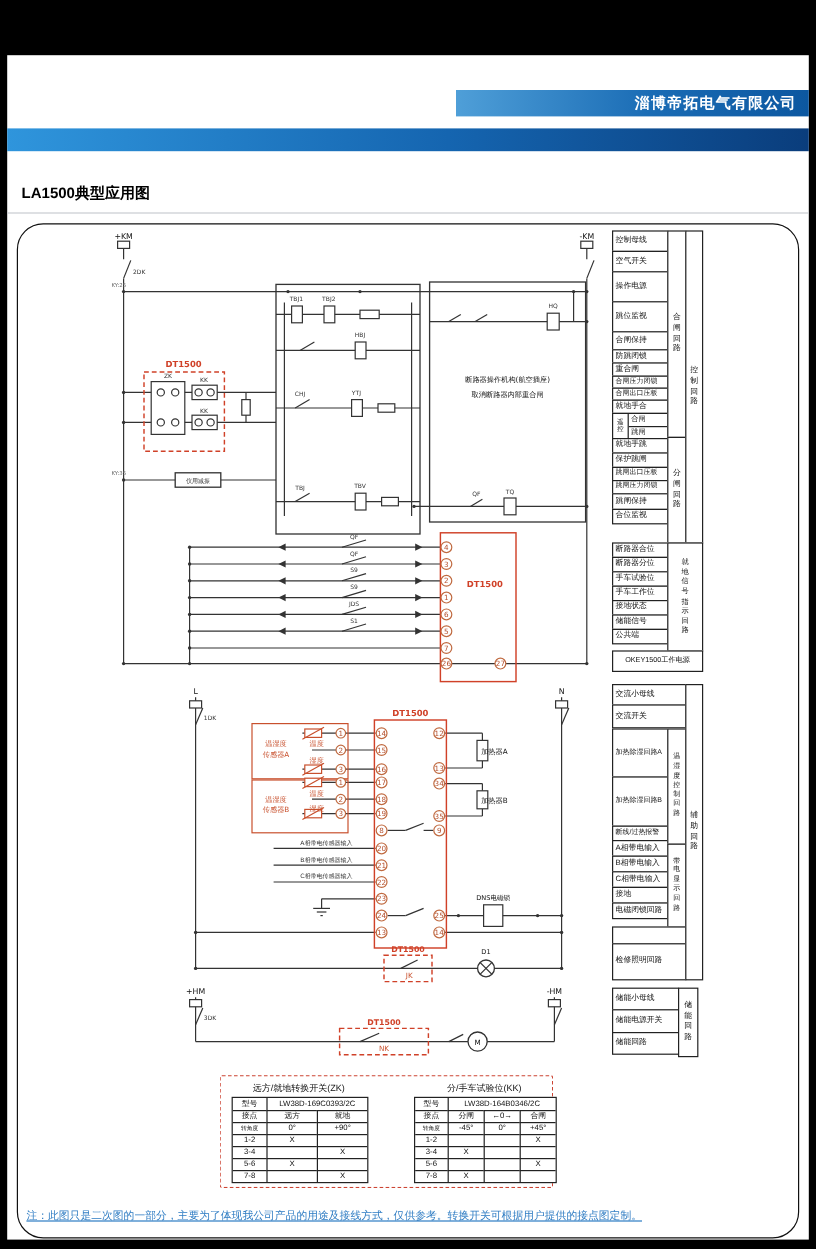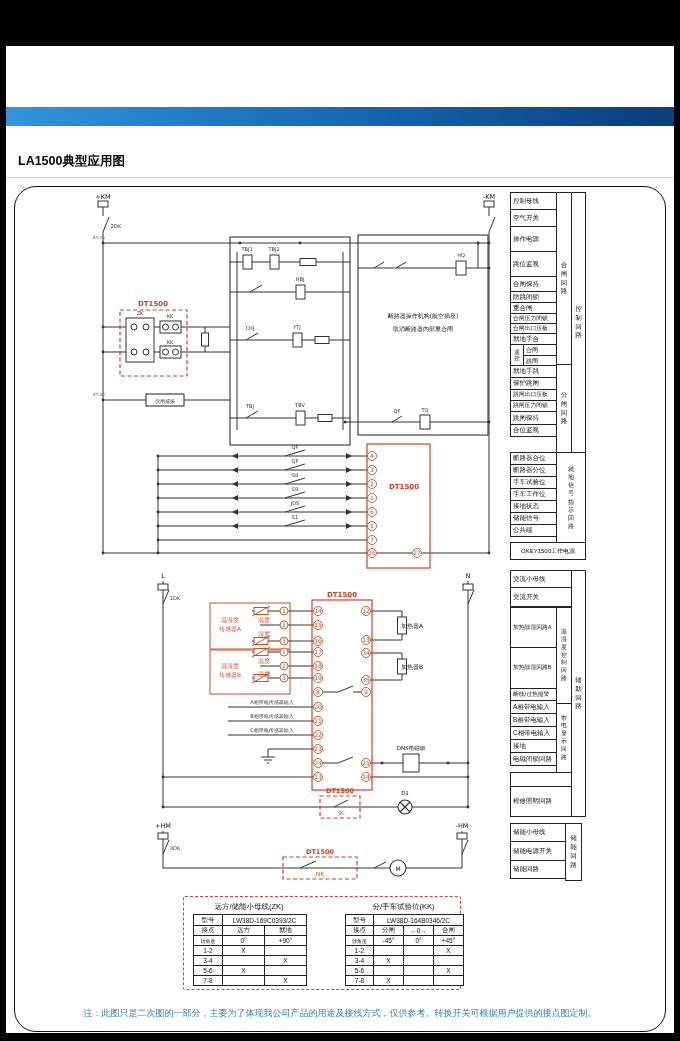--- a/index.html
+++ b/index.html
@@ -9,22 +9,22 @@
   .company-band{position:absolute;left:380px;top:75px;width:294px;height:22px;
     background:linear-gradient(90deg,#4f9fd8 0%,#1a6cb5 55%,#0c57a0 100%);
     display:flex;align-items:center;justify-content:flex-end;padding-right:10px;box-sizing:border-box;}
   .company-band span{color:#fff;font-size:12.5px;font-weight:bold;letter-spacing:1px;}
   .blue-bar{position:absolute;left:6px;top:107px;width:668px;height:19px;
     background:linear-gradient(90deg,#2f95dc 0%,#1565b0 55%,#0a3d7c 100%);}
   .page-title{position:absolute;left:18px;top:153px;font-size:12.5px;font-weight:bold;color:#000;}
   .title-rule{position:absolute;left:6px;top:177px;width:668px;height:1px;background:#c9ccd1;}
   .diagram{position:absolute;left:14px;top:186px;width:650px;height:844px;
     border:1.6px solid #111;border-radius:22px;background:transparent;}
-  .note{position:absolute;left:22px;top:1008px;width:636px;text-align:center;
-    color:#2e7cc3;font-size:9px;line-height:1.2;}
+  .note{position:absolute;left:22px;top:1008px;width:636px;
+    color:#2e7cc3;font-size:9px;line-height:1.2;text-decoration:underline;}
   svg{position:absolute;left:0;top:0;pointer-events:none;}
   svg text{font-family:"DejaVu Sans","Liberation Sans",sans-serif;text-anchor:middle;}
   .t45{font-size:4.5px;fill:#666;}
   .t5{font-size:5px;fill:#333;}
   .t55{font-size:5.5px;fill:#111;}
   .t6{font-size:6px;fill:#111;}
   .t65{font-size:6.5px;fill:#111;}
   .tr6{font-size:6px;fill:#c8502d;}
   .tn{font-size:6px;fill:#b5502e;}
   .redb{fill:#d04128;font-weight:bold;}
@@ -49,20 +49,23 @@
   .btr:first-child .btc{border-top:none;}
   .bt-title{position:absolute;text-align:center;font-size:7.5px;color:#111;}
   .dash-red{position:absolute;border:1.2px dashed #cc4433;border-radius:2px;}
 </style>
 </head>
 <body>
 
 <div class="page">
   <div class="paper"></div>
 
+  <div class="company-band">
+    <span>淄博帝拓电气有限公司</span>
+  </div>
   <div class="blue-bar"></div>
   <div class="page-title">LA1500典型应用图</div>
   <div class="title-rule"></div>
 
   <div class="diagram"></div>
 
   <svg width="680" height="1041" viewBox="0 0 680 1041">
 
     <g stroke="#333" stroke-width="1" fill="none">
 
@@ -504,21 +507,21 @@
     <div class="tc" style="height:19px">储能小母线</div>
     <div class="tc" style="height:20px">储能电源开关</div>
     <div class="tc" style="height:19px">储能回路</div>
   </div>
   <div class="vtc" style="left:565px;top:823px;width:17px;height:58px;position:absolute">
       <span>储能回路</span>
     </div>
 
   <div class="dash-red" style="left:183px;top:896px;width:276px;height:92px;"></div>
 
-  <div class="bt-title" style="left:193px;top:902px;width:112px;">远方/储能小母线(ZK)</div>
+  <div class="bt-title" style="left:193px;top:902px;width:112px;">远方/就地转换开关(ZK)</div>
   <div class="bt" style="left:193px;top:914px;width:112px;">
     <div class="btr">
       <div class="btc" style="width:28px">型号</div>
       <div class="btc" style="width:84px">LW38D-169C0393/2C</div>
     </div>
     <div class="btr">
       <div class="btc" style="width:28px">接点</div>
       <div class="btc" style="width:42px">远方</div>
       <div class="btc" style="width:42px">就地</div>
     </div>

